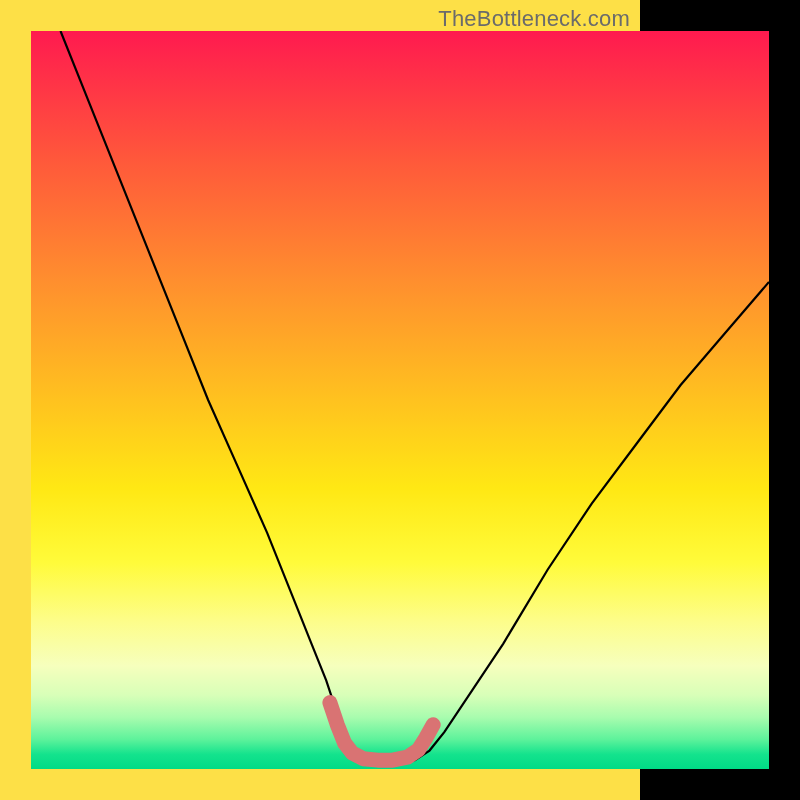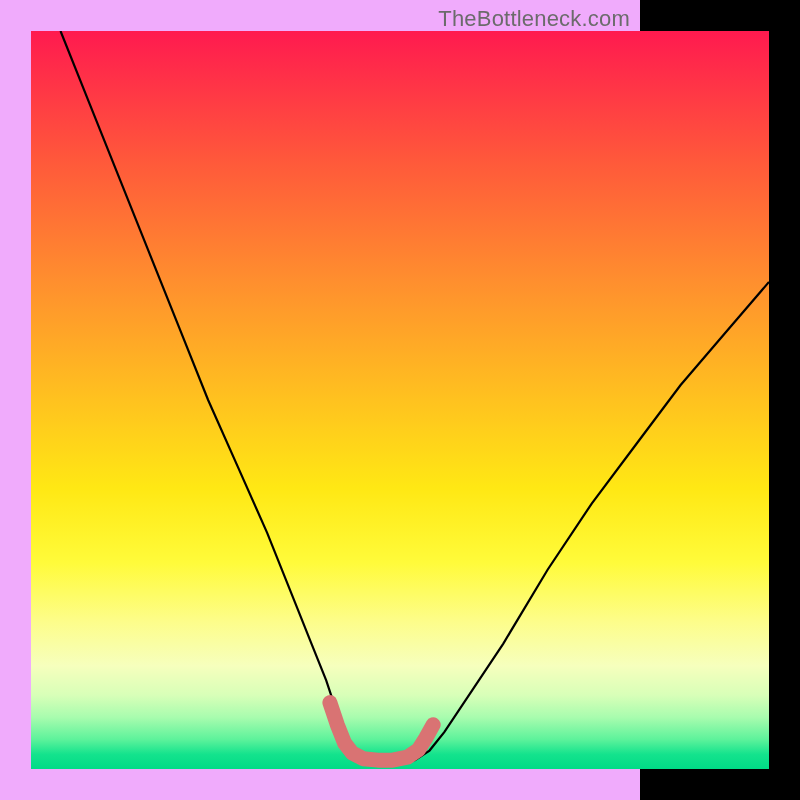--- a/index.html
+++ b/index.html
@@ -10,21 +10,21 @@
     background: #000;
     overflow: hidden;
     font-family: Arial, Helvetica, sans-serif;
   }
   .frame {
     position: absolute;
     left: 0;
     top: 0;
     width: 640px;
     height: 800px;
-    background: #f0abfc;
+    background: #fde047;
   }
   .plot {
     position: absolute;
     left: 31px;
     top: 31px;
     width: 738px;
     height: 738px;
     background: linear-gradient(
       to bottom,
       #ff1a4f 0%,

